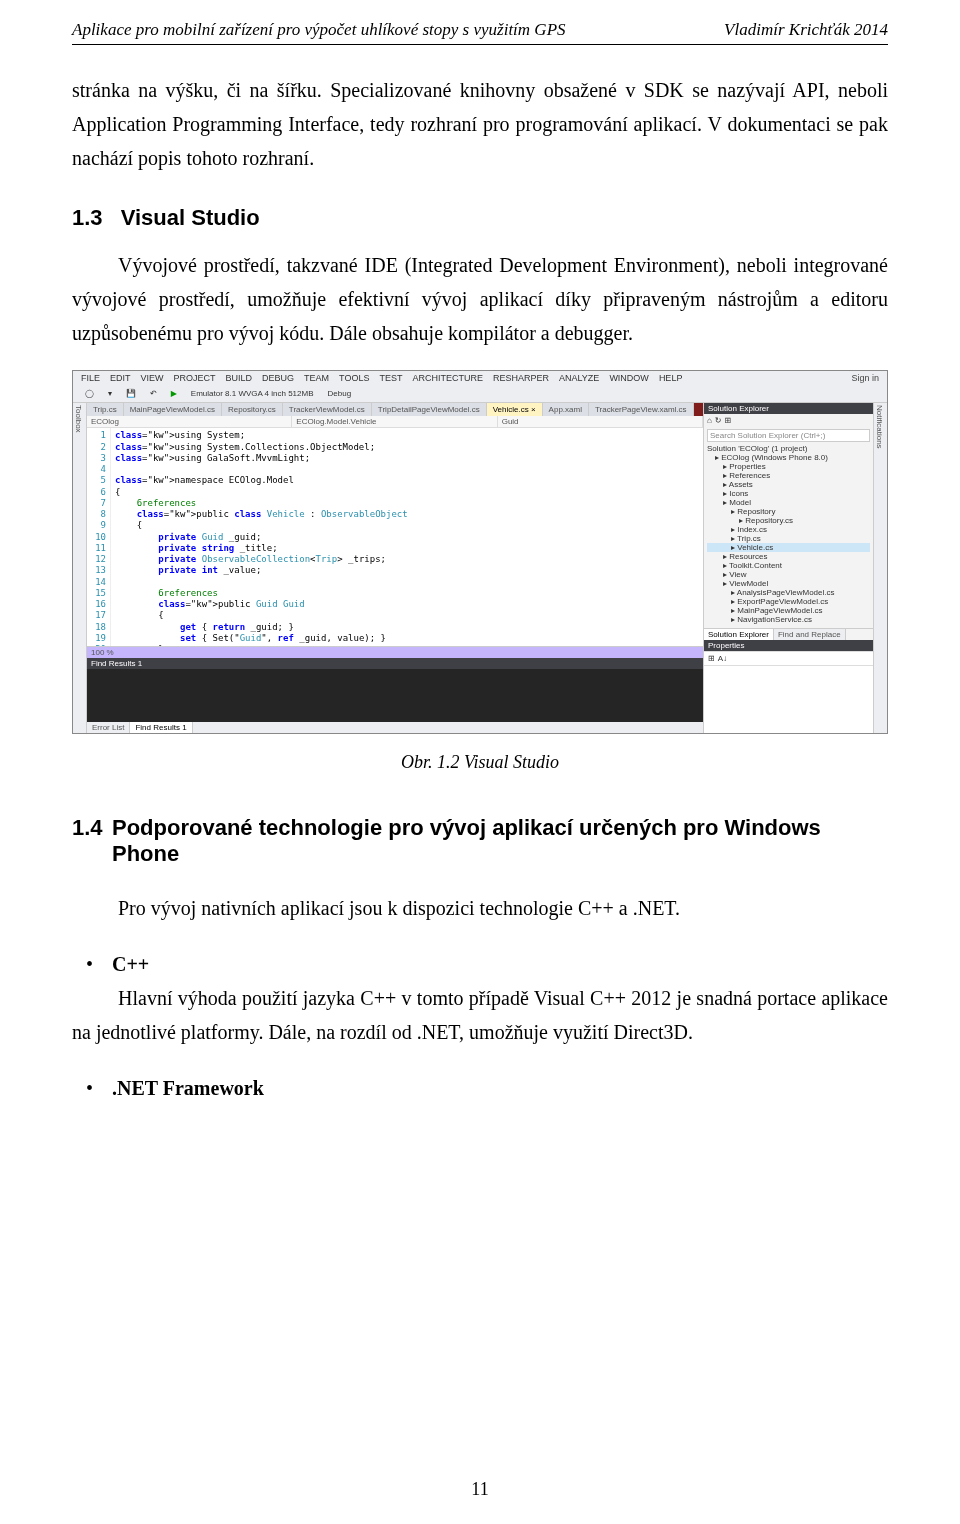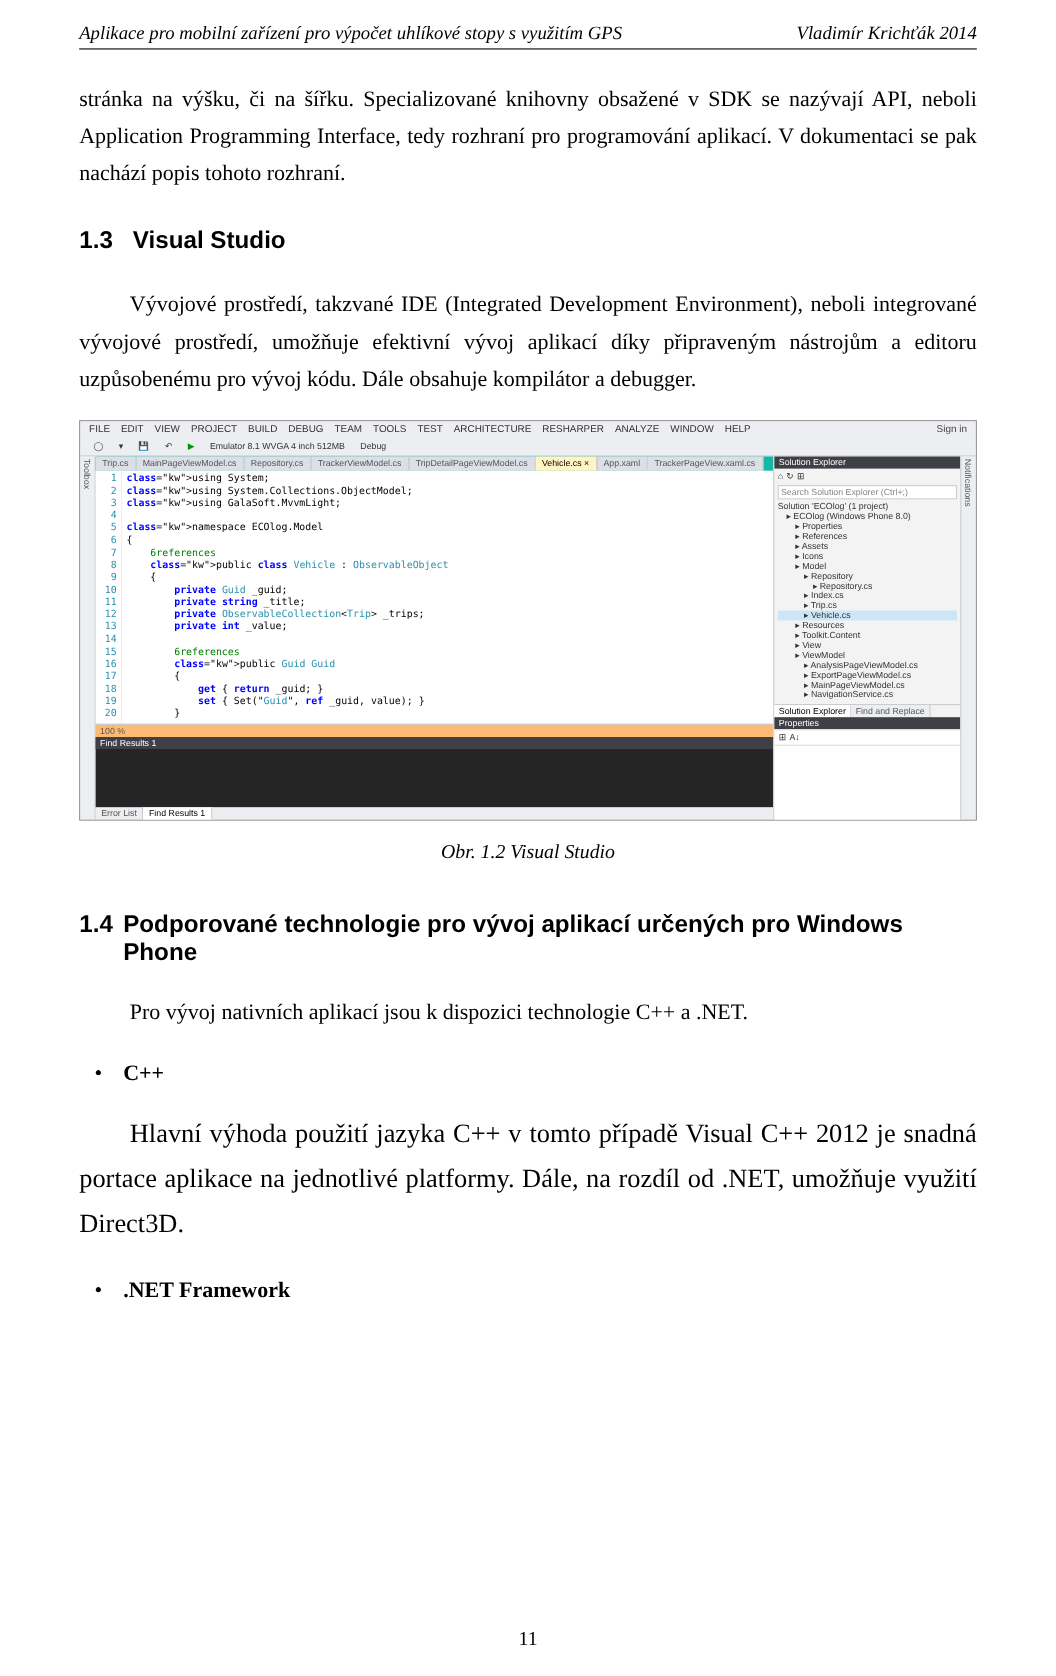--- a/index.html
+++ b/index.html
@@ -29,21 +29,21 @@
   }
   .para {
     text-align: justify;
     margin-bottom: 20px;
   }
   .section-title {
     font-family: Arial, Helvetica, sans-serif;
     font-size: 22px;
     font-weight: bold;
     margin-top: 24px;
-    margin-bottom: 24px;
+    margin-bottom: 12px;
   }
   .section-title .num {
     margin-right: 12px;
   }
   .indent {
     text-indent: 46px;
   }
   .screenshot {
     margin: 12px 72px 0;
     border: 1px solid #888;
@@ -120,21 +120,21 @@
     color: #555;
     padding: 2px 1px;
   }
   .ss-main {
     flex: 1;
     display: flex;
     flex-direction: column;
   }
   .ss-tabs {
     display: flex;
-    background: #14b8a6;
+    background: #7f1d1d;
     font-size: 8px;
   }
   .ss-tab {
     padding: 2px 6px;
     border-right: 1px solid #ccc;
     color: #555;
     background: #dcdfe5;
   }
   .ss-tab.sel {
     background: #fff4c2;
@@ -172,21 +172,21 @@
   .ss-code {
     padding: 2px 4px;
     white-space: pre;
     color: #000;
     line-height: 1.25;
   }
   .kw { color: #0000ff; font-weight: bold; }
   .tp { color: #2b91af; }
   .cm { color: #008000; }
   .ss-zoombar {
-    background: #fdba74;
+    background: #c4b5fd;
     padding: 1px 4px;
     font-size: 8px;
     color: #555;
     border-top: 1px solid #ccc;
   }
   .ss-solexp {
     width: 170px;
     background: #f3f3f3;
     border-left: 1px solid #ccc;
     display: flex;
@@ -297,23 +297,22 @@
     position: relative;
   }
   .bullet::before {
     content: "•";
     position: absolute;
     left: 86px;
   }
   .bullet-bold { font-weight: bold; }
   .para3 {
     padding: 0 72px;
-    font-size: 24px;
+    font-size: 20px;
     line-height: 1.7;
-    margin-top: 18px;
     text-align: justify;
     text-indent: 46px;
   }
   .page-num {
     position: absolute;
     bottom: 24px;
     width: 100%;
     text-align: center;
     font-size: 18px;
   }
@@ -371,20 +370,25 @@
       <div class="ss-tabs">
         <div class="ss-tab">Trip.cs</div>
         <div class="ss-tab">MainPageViewModel.cs</div>
         <div class="ss-tab">Repository.cs</div>
         <div class="ss-tab">TrackerViewModel.cs</div>
         <div class="ss-tab">TripDetailPageViewModel.cs</div>
         <div class="ss-tab sel"><span>Vehicle.cs</span> <span>×</span></div>
         <div class="ss-tab">App.xaml</div>
         <div class="ss-tab">TrackerPageView.xaml.cs</div>
       </div>
+      <div class="ss-dropdowns">
+        <div class="ss-dd">ECOlog</div>
+        <div class="ss-dd">ECOlog.Model.Vehicle</div>
+        <div class="ss-dd">Guid</div>
+      </div>
       <div class="ss-editor">
         <div class="ss-gutter" id="gutter">
             <div>1</div>
             <div>2</div>
             <div>3</div>
             <div>4</div>
             <div>5</div>
             <div>6</div>
             <div>7</div>
             <div>8</div>

